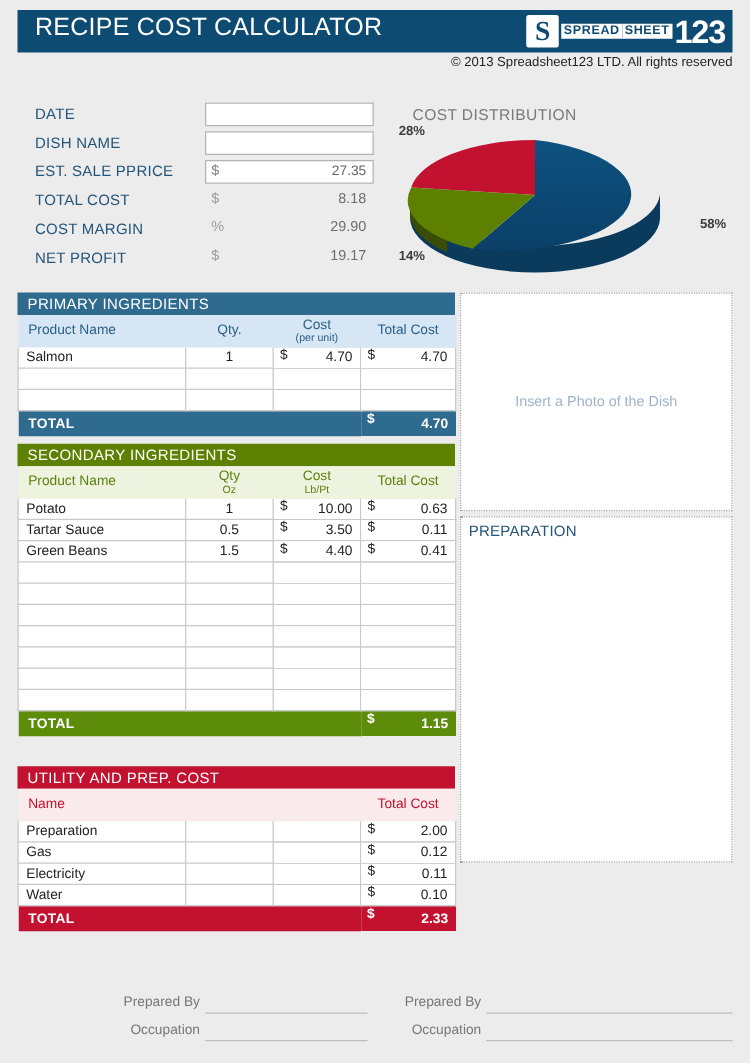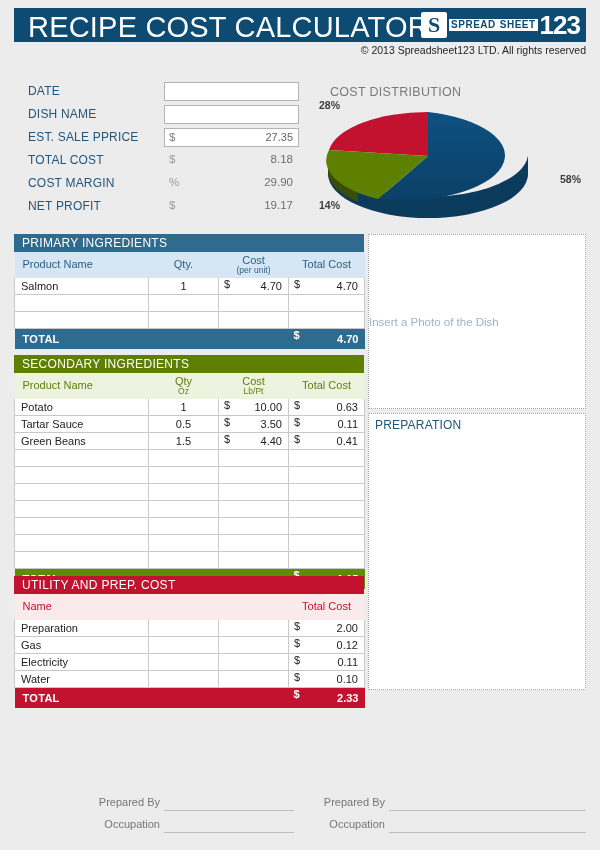--- a/index.html
+++ b/index.html
@@ -12,21 +12,21 @@
   }
   .page{position:relative;width:600px;height:850px;}
 
   
   .titlebar{
     position:absolute;left:14px;top:8px;width:572px;height:34px;
     background:#0d4b72;
   }
   .titlebar .title{
     position:absolute;left:14px;top:3px;
-    font-size:29px;letter-spacing:.2px;color:#ffffff;
+    font-size:20px;letter-spacing:.2px;color:#ffffff;
     font-weight:400;
   }
   .logo{
     position:absolute;right:6px;top:3px;height:28px;
     display:flex;align-items:center;
   }
   .logo .sbox{
     width:26px;height:26px;background:#fff;border-radius:2px;
     display:flex;align-items:center;justify-content:center;
     color:#0d4b72;font-size:22px;font-weight:bold;line-height:1;
@@ -112,21 +112,21 @@
   .secondary .totrow{background:#5d8c0b;}
   
   .utility .secthead{background:#c2122f;}
   .utility .colhdr th{background:#fbeaec;color:#c2122f;}
   .utility .totrow{background:#c2122f;}
 
   
   .photobox{
     position:absolute;left:368px;top:234px;width:218px;height:175px;
     background:#fff;border:1px dotted #a8a8a8;box-sizing:border-box;
-    display:flex;align-items:center;
+    display:flex;align-items:center;justify-content:center;
   }
   .photobox span{font-size:11.5px;color:#9fb3c8;}
   .prepbox{
     position:absolute;left:368px;top:413px;width:218px;height:277px;
     background:#fff;border:1px dotted #a8a8a8;box-sizing:border-box;
   }
   .prepbox .phdr{
     position:absolute;left:6px;top:4px;font-size:12px;color:#24557a;
     letter-spacing:.2px;
   }
@@ -364,21 +364,21 @@
           <tr class="totrow">
         <td class="lbl" colspan="3">TOTAL</td>
         <td class="money">
           <span class="d">$</span><span>1.15</span>
         </td>
       </tr>
         </tfoot>
     </table>
   </div>
 
-  <div class="tbl utility" style="top:576px;">
+  <div class="tbl utility" style="top:613px;">
     <div class="secthead">UTILITY AND PREP. COST</div>
     <table>
       <colgroup>
           <col style="width:134px">
           <col style="width:70px">
           <col style="width:70px">
           <col style="width:76px">
         </colgroup>
       <thead>
           <tr class="colhdr" id="utility-head">

